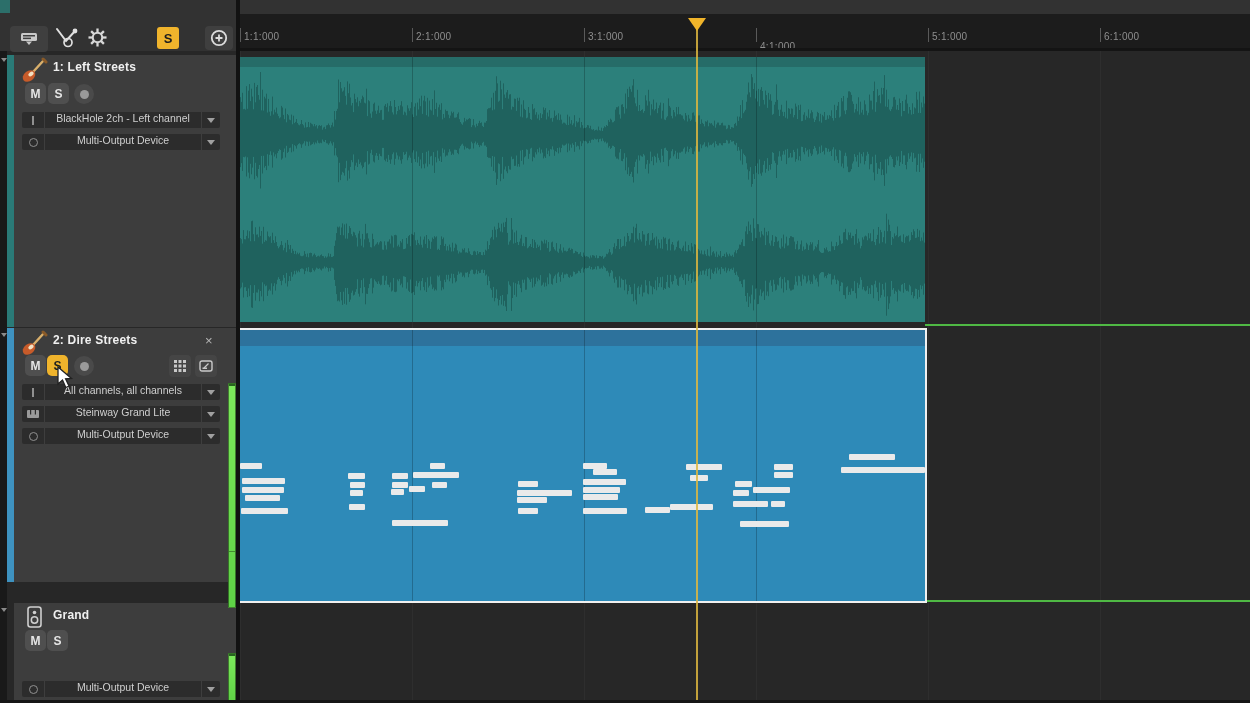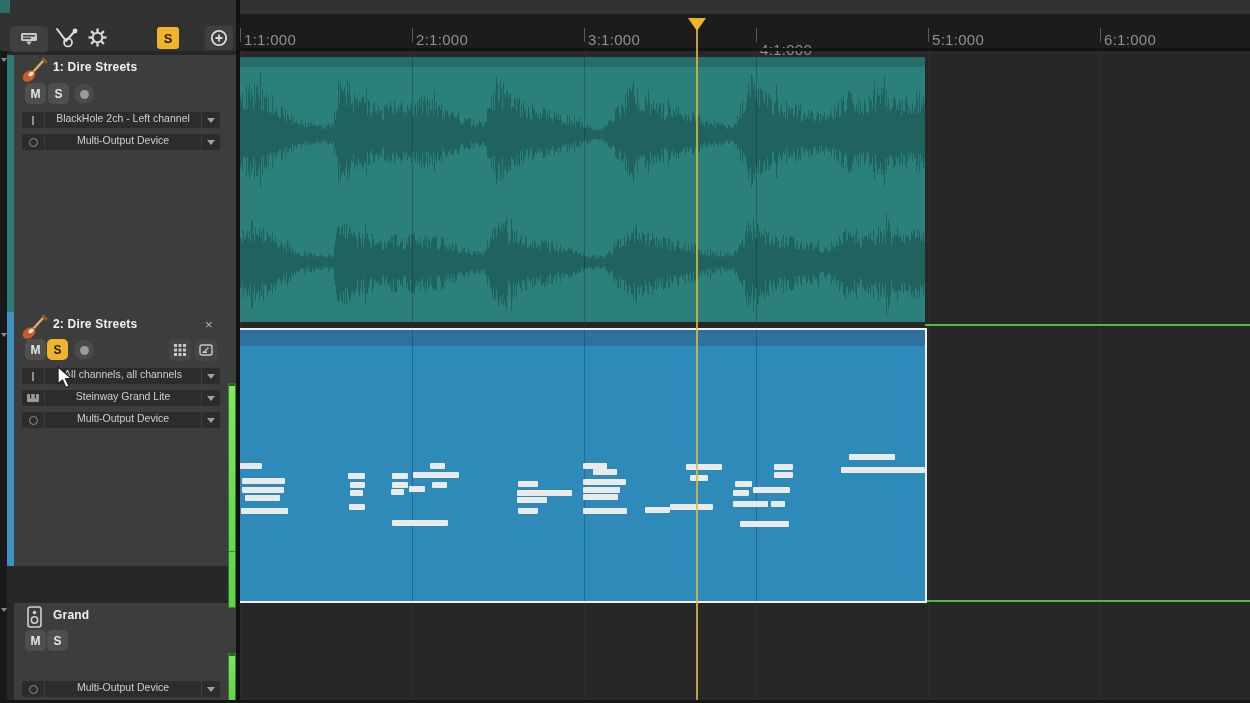--- a/index.html
+++ b/index.html
@@ -19,21 +19,21 @@
   .tb-btn{position:absolute;background:#3f3f3f;border-radius:4px;display:flex;align-items:center;justify-content:center;}
   #solo-indicator{left:157px;top:27px;width:22px;height:22px;background:#f0b42c;border-radius:3px;
                   color:#1d1d1d;font-weight:bold;font-size:13px;display:flex;align-items:center;justify-content:center;}
 
   
   #divider{left:236px;top:0;width:4px;height:703px;background:#121212;}
   #ruler-top{left:240px;top:0;width:1010px;height:14px;background:#323232;}
   #ruler{left:240px;top:14px;width:1010px;height:34px;background:#1c1c1c;}
   #ruler-border{left:240px;top:48px;width:1010px;height:3px;background:#141414;}
   .tick-line{position:absolute;top:14px;width:1px;height:14px;background:#5a5a5a;}
-  .tick-label{position:absolute;top:17px;font-size:15px;color:#8f8f8f;letter-spacing:.3px;white-space:nowrap;}
+  .tick-label{position:absolute;top:17px;font-size:10px;color:#8f8f8f;letter-spacing:.3px;white-space:nowrap;}
 
   
   #timeline{left:240px;top:51px;width:1010px;height:652px;background:#272727;}
   .bar-line{position:absolute;top:0;width:1px;height:652px;background:#2e2e2e;}
   .green-line{position:absolute;height:2px;background:#4fb944;}
 
   
   #audio-clip{left:238px;top:57px;width:687px;height:265px;background:#2c807b;}
   #audio-clip-header{position:absolute;left:0;top:0;width:100%;height:10px;background:#266c68;}
   .clip-barline{position:absolute;top:0;width:1px;height:100%;background:rgba(0,0,0,0.22);}
@@ -231,21 +231,21 @@
 
   <div class="track-block" style="top:55px;height:272px;">
     <div class="track-body"></div>
     <div class="track-strip" style="background:#2a7a77;"></div>
     <svg class="abs" style="left:13px;top:2px;" width="28" height="28" viewBox="0 0 28 28">
       <path d="M24 3 L13 15" stroke="#d9b06c" stroke-width="2.4" stroke-linecap="round"></path>
       <path d="M23 2 L26 5" stroke="#8a5a28" stroke-width="3" stroke-linecap="round"></path>
       <ellipse cx="9" cy="19" rx="7" ry="5" transform="rotate(-38 9 19)" fill="#c75b2a"></ellipse>
       <ellipse cx="11" cy="17" rx="3" ry="2" transform="rotate(-38 11 17)" fill="#f3e2c4"></ellipse>
     </svg>
-    <div class="track-name">1: Dire Streets</div>
+    <div class="track-name">1: Left Streets</div>
     <div class="ms-btn" style="left:18px;top:28px;">M</div>
     <div class="ms-btn" style="left:41px;top:28px;">S</div>
     <div class="rec-btn" style="left:67px;top:29px;">
       <div class="rec-dot"></div>
     </div>
     <div class="io-row" style="top:57px;">
       <span class="io-prefix">
           <span class="pfx-bar"></span>
         </span>
       <span class="io-label">BlackHole 2ch - Left channel</span>
@@ -257,21 +257,21 @@
       <span class="io-prefix">
           <span class="pfx-ring"></span>
         </span>
       <span class="io-label">Multi-Output Device</span>
       <span class="io-arrow">
           <i class="tri-down"></i>
         </span>
     </div>
   </div>
 
-  <div class="track-block" style="top:312px;height:254px;">
+  <div class="track-block" style="top:328px;height:254px;">
     <div class="track-body"></div>
     <div class="track-strip" style="background:#3e92c0;"></div>
     <svg class="abs" style="left:13px;top:2px;" width="28" height="28" viewBox="0 0 28 28">
       <path d="M24 3 L13 15" stroke="#d9b06c" stroke-width="2.4" stroke-linecap="round"></path>
       <path d="M23 2 L26 5" stroke="#8a5a28" stroke-width="3" stroke-linecap="round"></path>
       <ellipse cx="9" cy="19" rx="7" ry="5" transform="rotate(-38 9 19)" fill="#c75b2a"></ellipse>
       <ellipse cx="11" cy="17" rx="3" ry="2" transform="rotate(-38 11 17)" fill="#f3e2c4"></ellipse>
     </svg>
     <div class="track-name">2: Dire Streets</div>
     <div class="close-x" style="left:198px;top:6px;">×</div>

